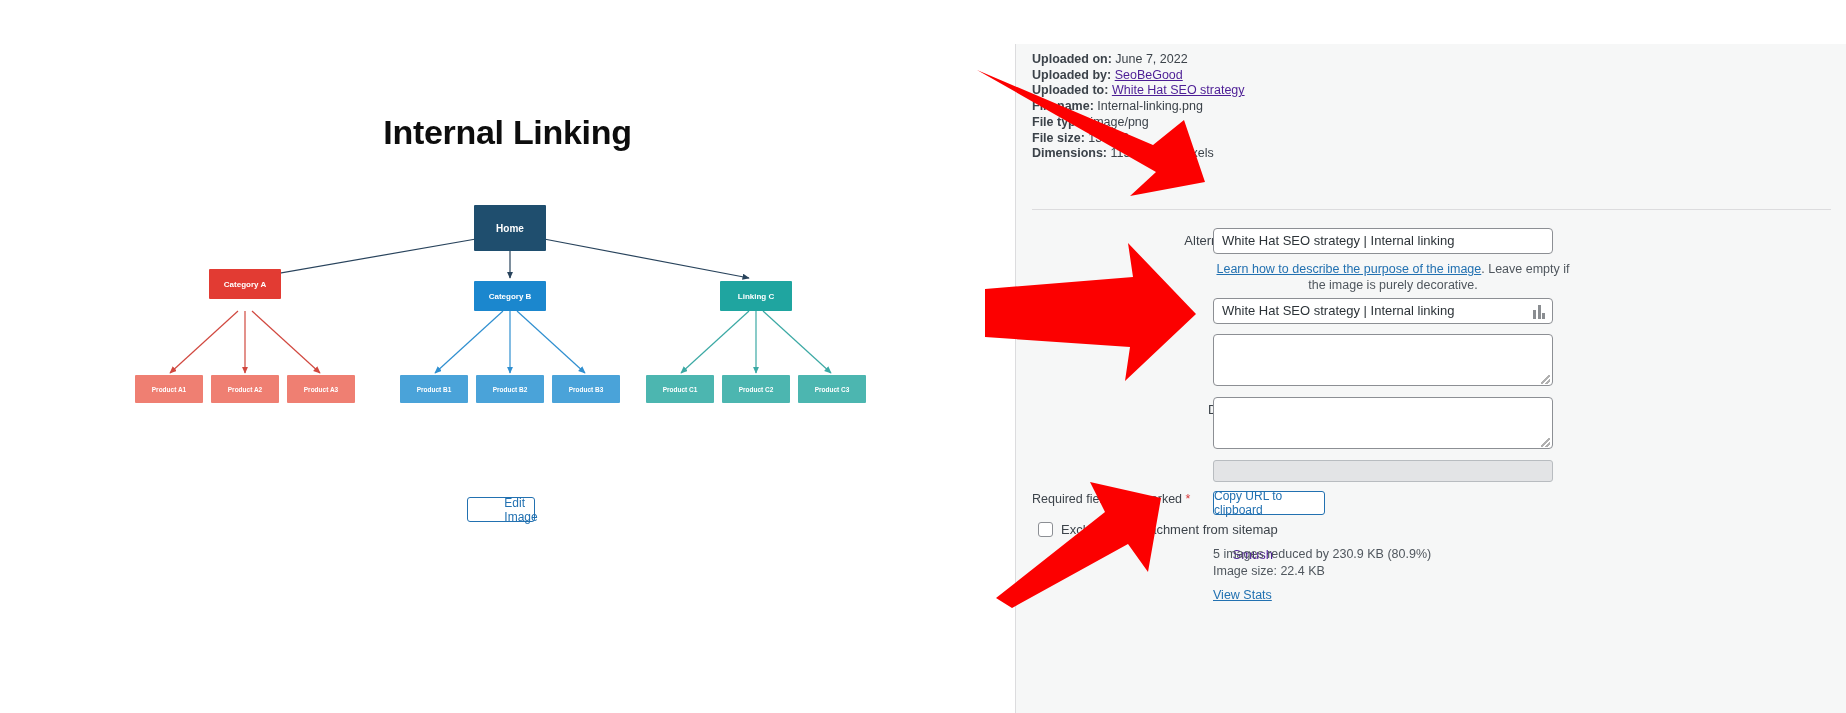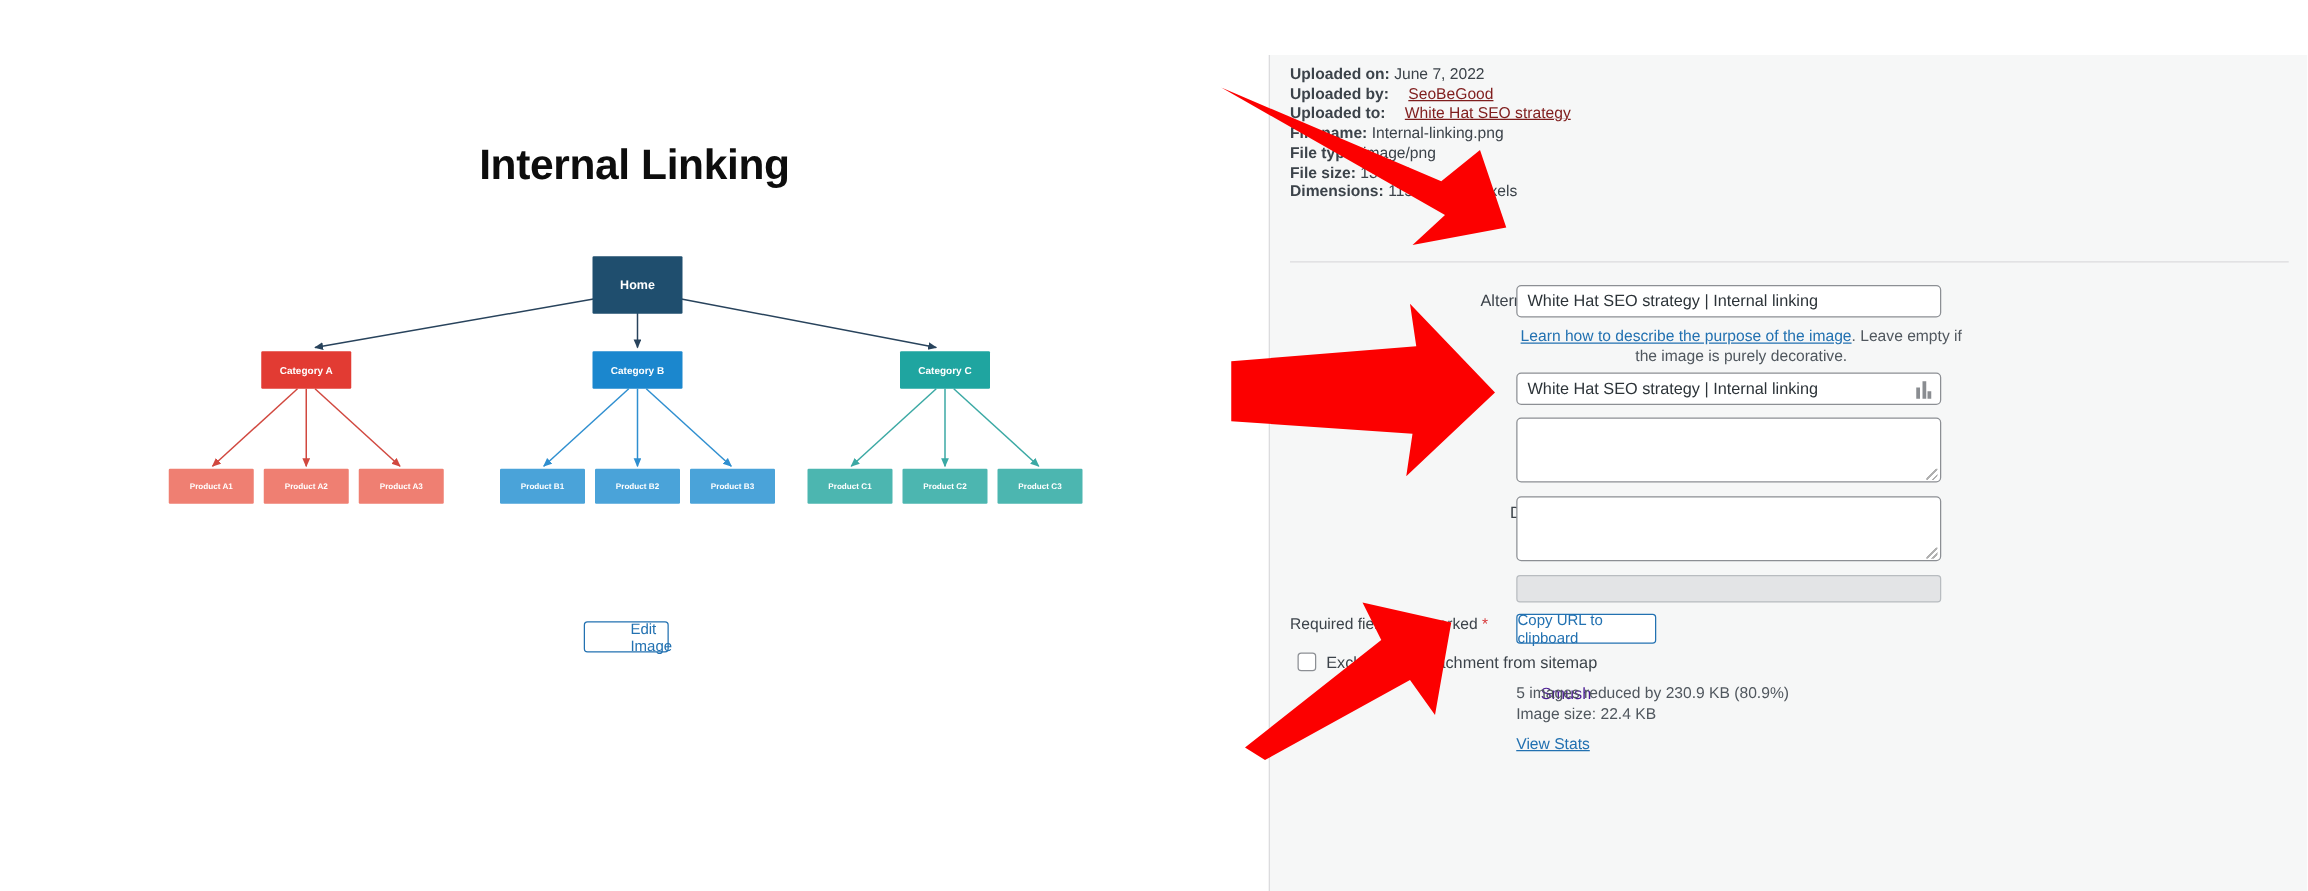--- a/index.html
+++ b/index.html
@@ -42,21 +42,21 @@
     position:absolute;left:0;top:41px;width:1015px;text-align:center;
     font-size:34px;font-weight:bold;color:#0d0d0d;letter-spacing:-0.3px;margin-top:28px;
   }
   .node{
     position:absolute;display:flex;align-items:center;justify-content:center;
     color:#ffffff;font-weight:bold;text-align:center;box-sizing:border-box;
     border-radius:1px;
   }
   .node.home{width:72px;height:46px;left:474px;top:161px;background:#1f4e6e;font-size:10px;}
   .node.cat{width:72px;height:30px;font-size:8px;}
-  .node.catA{left:209px;top:237px;background:#e23b33;}
+  .node.catA{left:209px;top:225px;background:#e23b33;}
   .node.catB{left:474px;top:237px;background:#1b87ce;}
   .node.catC{left:720px;top:237px;background:#1fa5a0;}
   .node.prod{width:68px;height:28px;font-size:6.5px;font-weight:bold;}
   .p-a{background:#ef7f72;}
   .p-b{background:#4aa3d9;}
   .p-c{background:#4cb6b0;}
 
   .edit-image-btn{
     position:absolute;left:467px;top:453px;width:68px;height:25px;
     background:#fff;border:1px solid #2271b1;border-radius:3px;
@@ -68,21 +68,21 @@
 
   
   .right-pane{
     position:absolute;left:1015px;top:44px;width:831px;height:669px;
     background:#f6f7f7;border-left:1px solid #dcdcde;box-sizing:border-box;
     font-size:13px;color:#3c434a;
   }
   .meta{position:absolute;left:16px;top:8px;width:700px;line-height:15.2px;font-size:12.5px;}
   .meta div{margin-bottom:0.5px;white-space:nowrap;}
   .meta b{font-weight:bold;color:#3c434a;}
-  .meta a{color:#7f1d1d;text-decoration:underline;margin-left:12px;}
+  .meta a{color:#4c1d95;text-decoration:underline;}
   .meta-sep{
     position:absolute;left:16px;top:165px;width:799px;height:1px;background:#dcdcde;
   }
 
   .field-row{position:absolute;left:0;width:831px;}
   .field-label{
     position:absolute;text-align:right;width:172px;left:85px;
     font-size:13px;color:#3c434a;line-height:18px;
   }
   .txt-input{
@@ -188,21 +188,21 @@
         <line x1="517" y1="267" x2="585" y2="329" stroke="#2f8fd0" stroke-width="1.2" marker-end="url(#ah-blue)"></line>
 
         <line x1="749" y1="267" x2="681" y2="329" stroke="#3ba9a4" stroke-width="1.2" marker-end="url(#ah-teal)"></line>
         <line x1="756" y1="267" x2="756" y2="329" stroke="#3ba9a4" stroke-width="1.2" marker-end="url(#ah-teal)"></line>
         <line x1="763" y1="267" x2="831" y2="329" stroke="#3ba9a4" stroke-width="1.2" marker-end="url(#ah-teal)"></line>
       </svg>
 
       <div class="node home" style="background: rgb(31, 78, 110);">Home</div>
       <div class="node cat catA" style="background: rgb(226, 59, 51);">Category A</div>
       <div class="node cat catB" style="background: rgb(27, 135, 206);">Category B</div>
-      <div class="node cat catC" style="background: rgb(31, 165, 160);">Category C</div>
+      <div class="node cat catC" style="background: rgb(31, 165, 160);">Linking C</div>
 
       <div class="node prod p-a" style="left: 135px; top: 331px; background: rgb(239, 127, 114);">Product A1</div>
       <div class="node prod p-a" style="left: 211px; top: 331px; background: rgb(239, 127, 114);">Product A2</div>
       <div class="node prod p-a" style="left: 287px; top: 331px; background: rgb(239, 127, 114);">Product A3</div>
 
       <div class="node prod p-b" style="left: 400px; top: 331px; background: rgb(74, 163, 217);">Product B1</div>
       <div class="node prod p-b" style="left: 476px; top: 331px; background: rgb(74, 163, 217);">Product B2</div>
       <div class="node prod p-b" style="left: 552px; top: 331px; background: rgb(74, 163, 217);">Product B3</div>
 
       <div class="node prod p-c" style="left: 646px; top: 331px; background: rgb(76, 182, 176);">Product C1</div>

